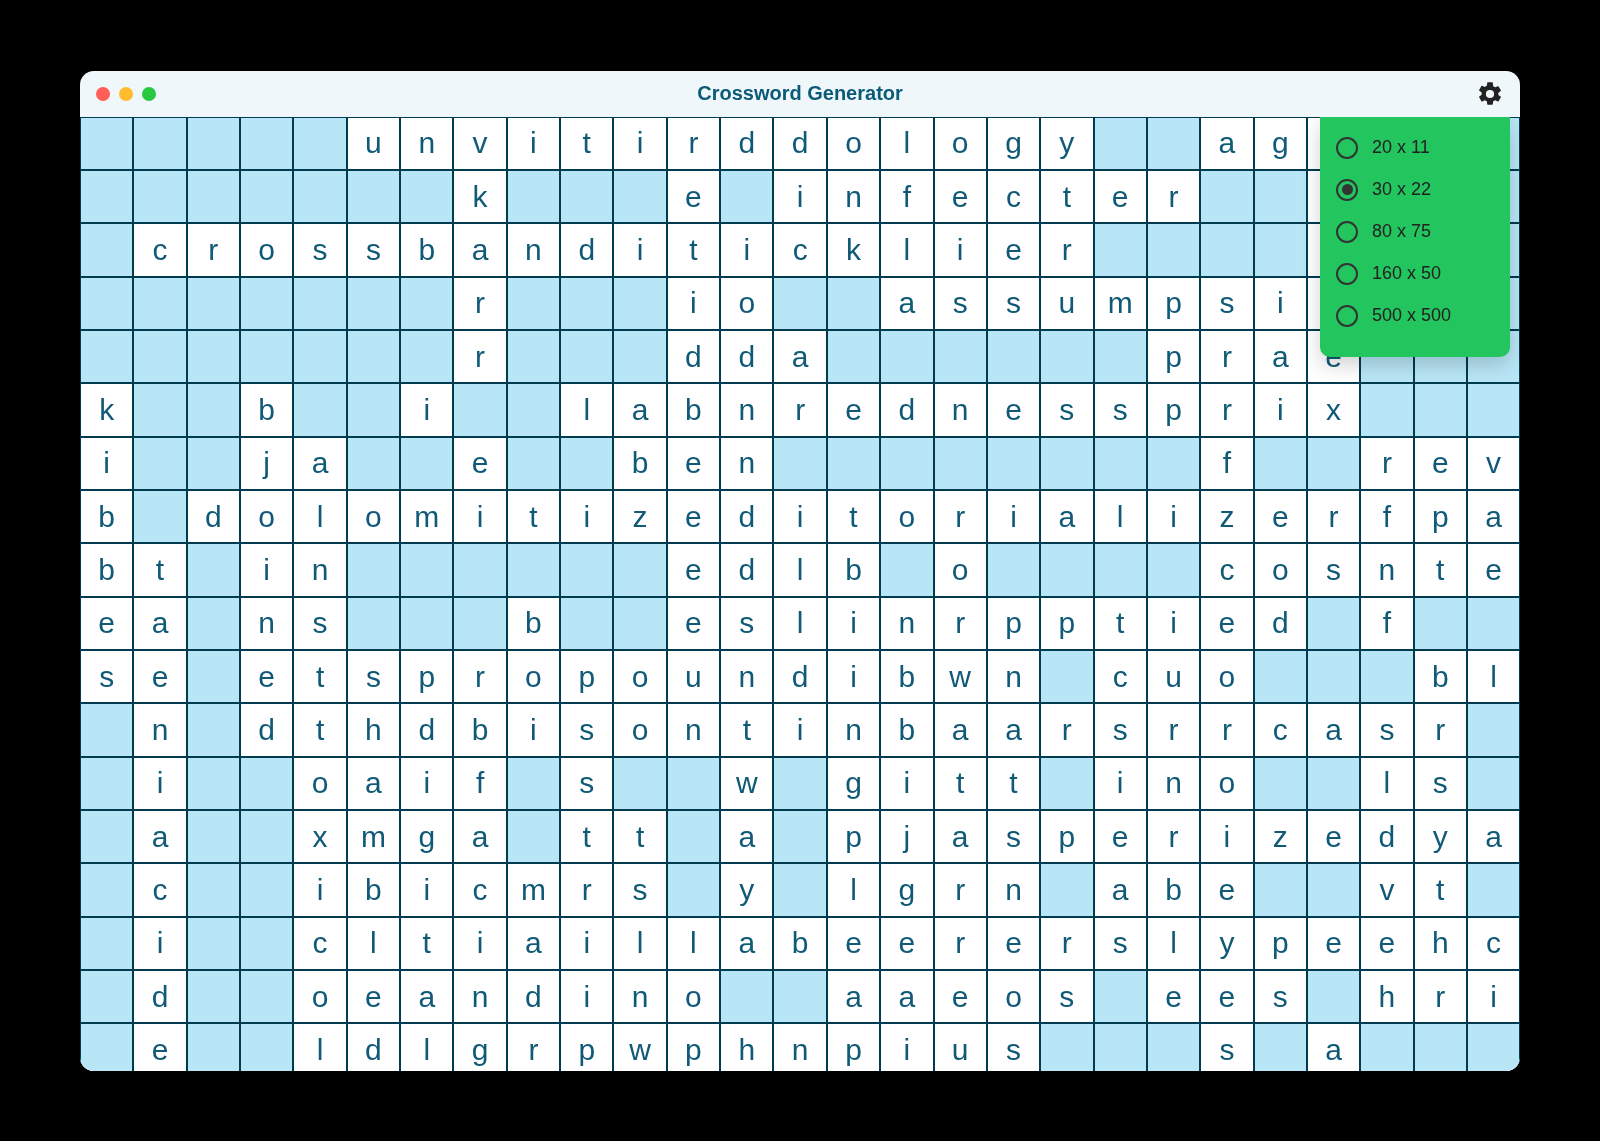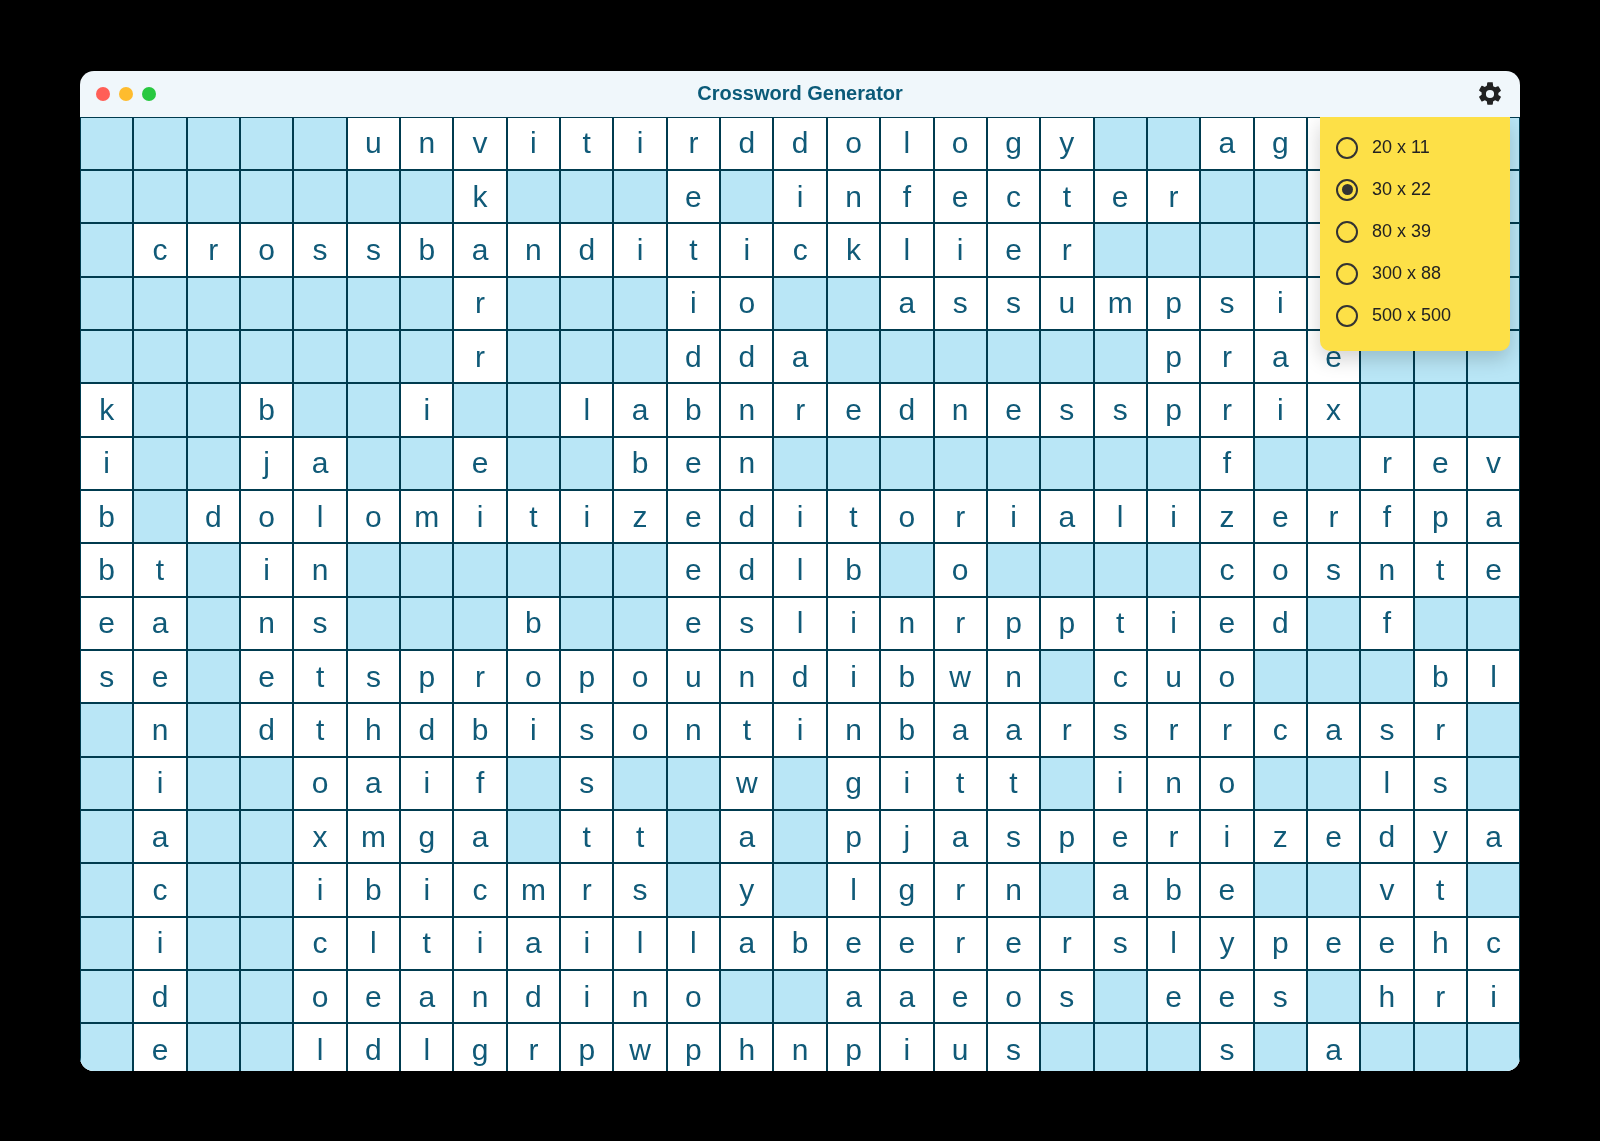--- a/index.html
+++ b/index.html
@@ -85,24 +85,24 @@
     background: #fff;
   }
   .cell.blocked {
     background: #b9e6f6;
   }
   .panel {
     position: absolute;
     top: 0;
     right: 10px;
     width: 190px;
-    background: #fde047;
+    background: #22c55e;
     border-radius: 0 0 10px 10px;
     box-shadow: 0 8px 20px rgba(0,0,0,0.18);
-    padding: 10px 14px 14px 14px;
+    padding: 10px 14px 20px 14px;
   }
   .opt {
     display: flex;
     align-items: center;
     gap: 14px;
     padding: 10px 2px;
     cursor: pointer;
     color: #222;
     font-size: 18px;
   }
@@ -634,25 +634,25 @@
         <div class="opt">
           <div class="radio"></div>
           <span>20 x 11</span>
         </div>
         <div class="opt">
           <div class="radio sel"></div>
           <span>30 x 22</span>
         </div>
         <div class="opt">
           <div class="radio"></div>
-          <span>80 x 39</span>
+          <span>80 x 75</span>
         </div>
         <div class="opt">
           <div class="radio"></div>
-          <span>300 x 88</span>
+          <span>160 x 50</span>
         </div>
         <div class="opt">
           <div class="radio"></div>
           <span>500 x 500</span>
         </div>
       </div>
   </div>
 </div>
 
 </body></html>

